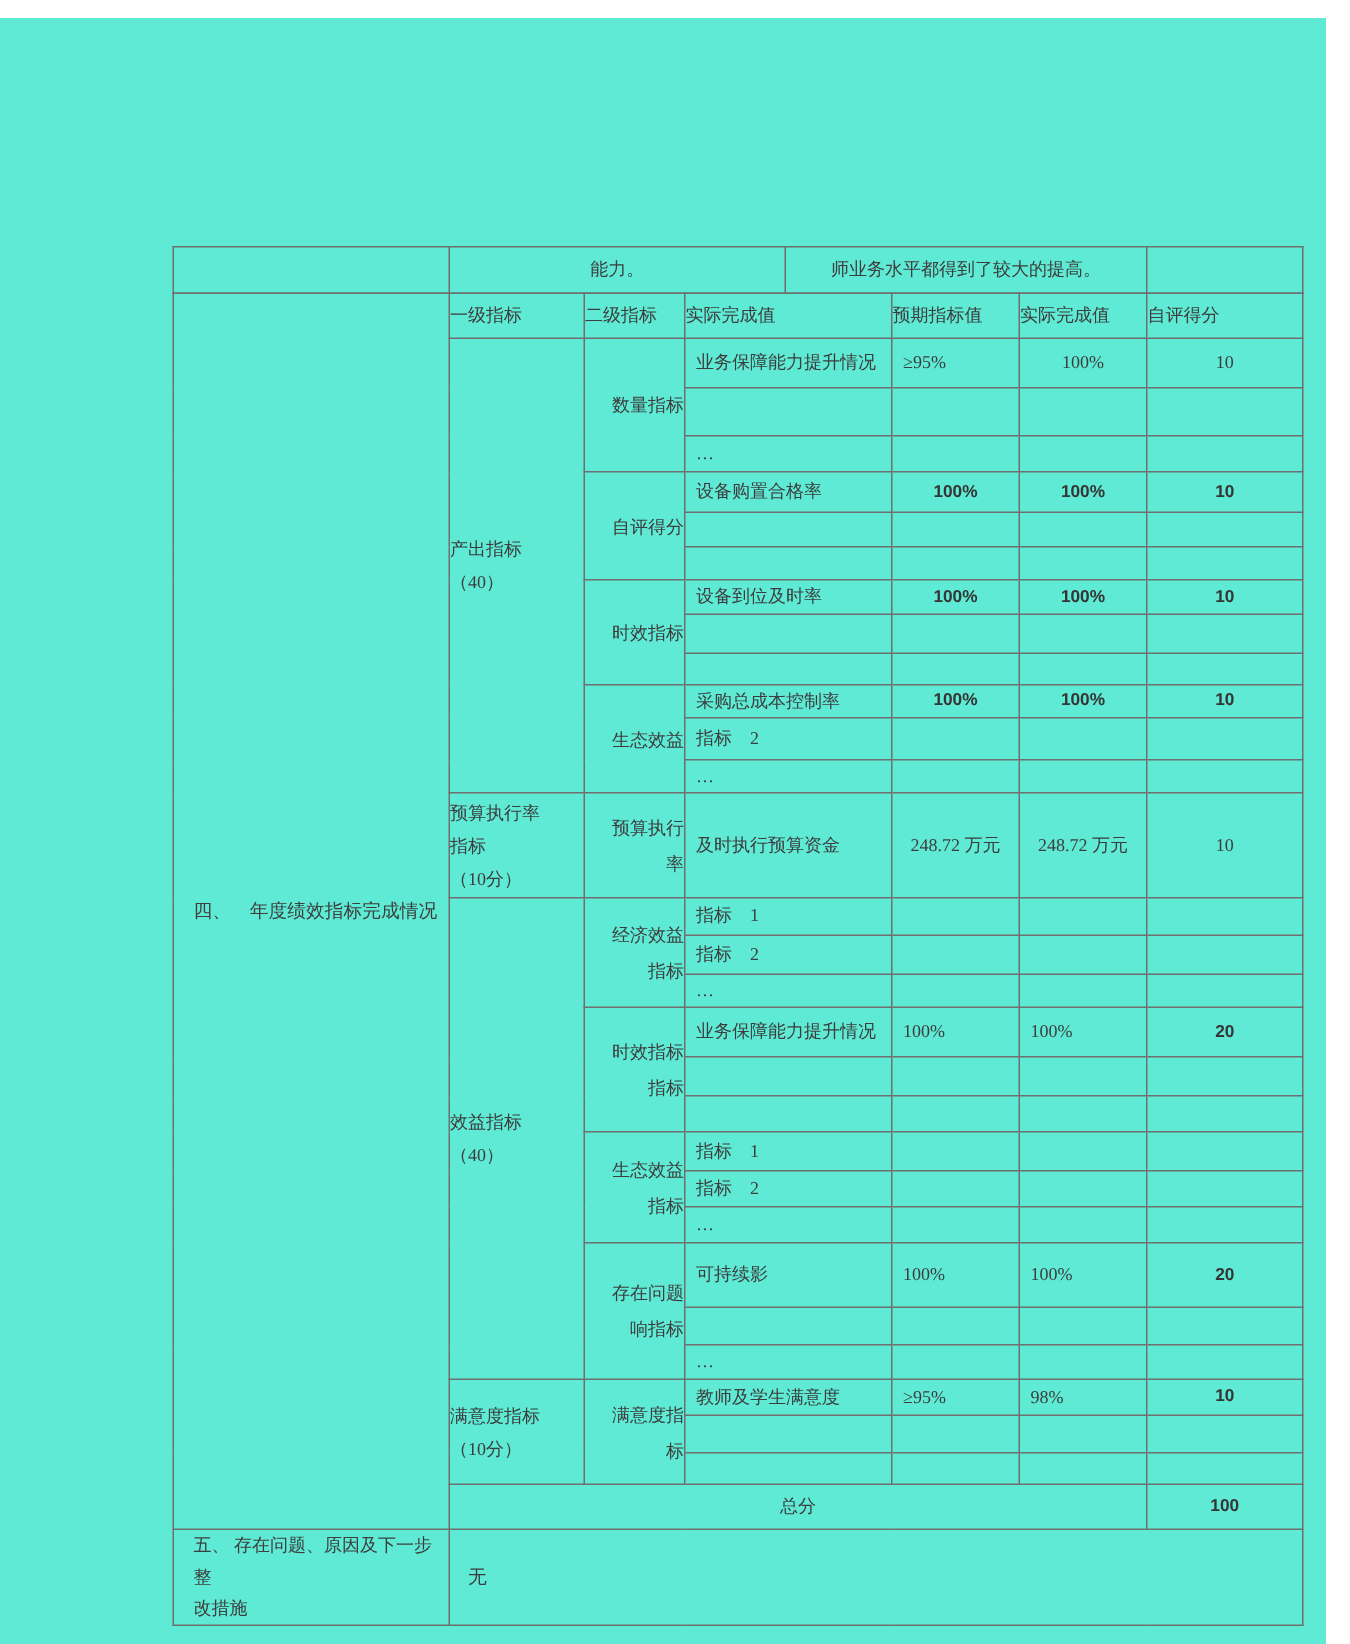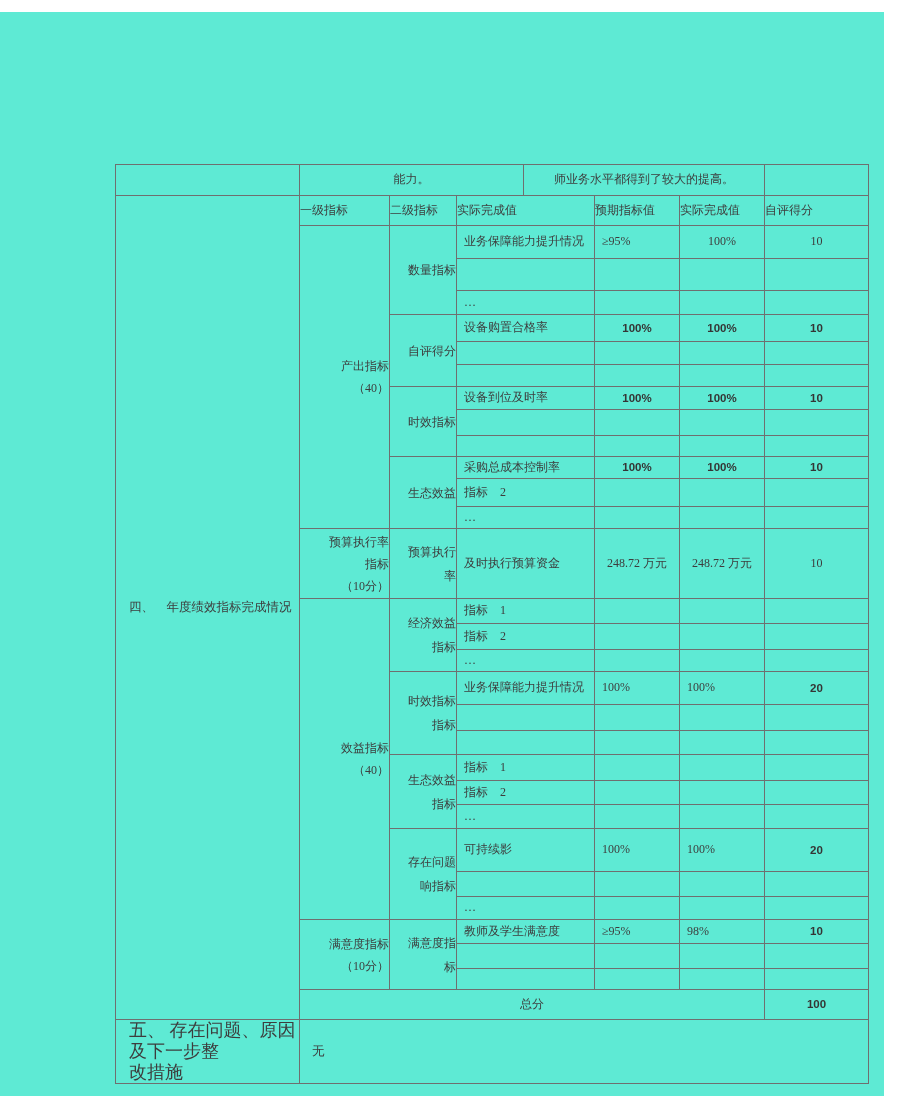--- a/index.html
+++ b/index.html
@@ -9,24 +9,24 @@
   table{border-collapse:collapse;table-layout:fixed;width:753px;}
   td{border:1px solid #6f6f6f;padding:0;vertical-align:middle;font-size:12px;
      overflow:hidden;line-height:1.45;}
   
   .hd{}
   .ind{text-align:left;padding-left:7px;}
   .vL{text-align:left;padding-left:7px;}
   .vC{text-align:center;}
   .bC{text-align:center;font-family:"Liberation Sans","DejaVu Sans",sans-serif;
       font-weight:bold;font-size:11.5px;color:#353535;}
-  .l1{text-align:right;white-space:pre-line;line-height:22px;}
+  .l1{text-align:left;white-space:pre-line;line-height:22px;}
   .l2{text-align:right;white-space:pre-line;line-height:24px;}
   .sec{text-align:left;padding-left:13px;font-size:12.5px;}
-  .sec5{text-align:left;padding-left:13px;font-size:18px;white-space:pre-line;line-height:21px;}
+  .sec5{text-align:left;padding-left:13px;font-size:12px;white-space:pre-line;line-height:21px;}
   .ans{text-align:left;padding-left:12px;font-size:12.5px;}
   .ct{text-align:center;}
   .topcell{text-align:center;font-size:12px;}
   #main{margin-top:-1px;}
 </style>
 </head>
 <body>
 
 <div class="page">
   <div class="tbl-wrap">

